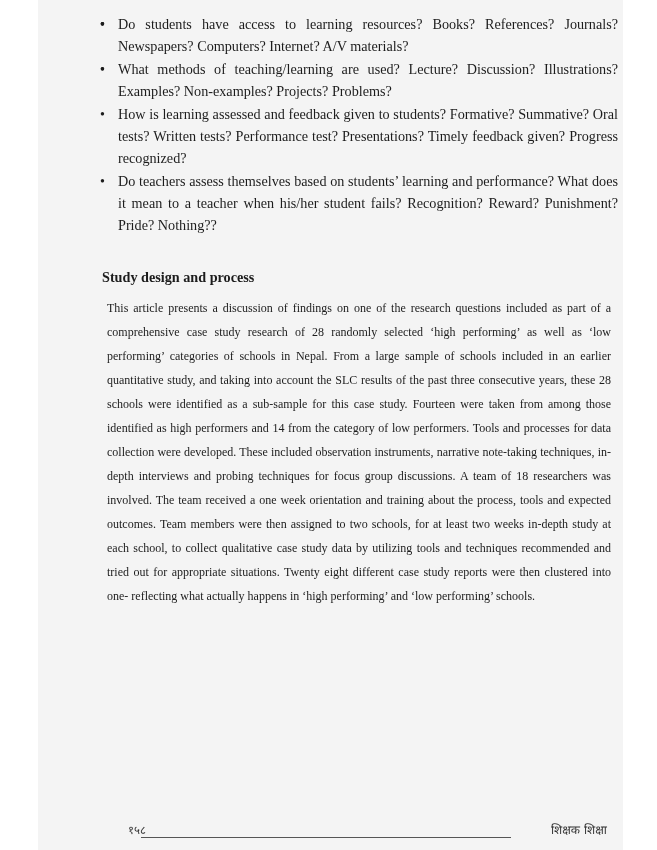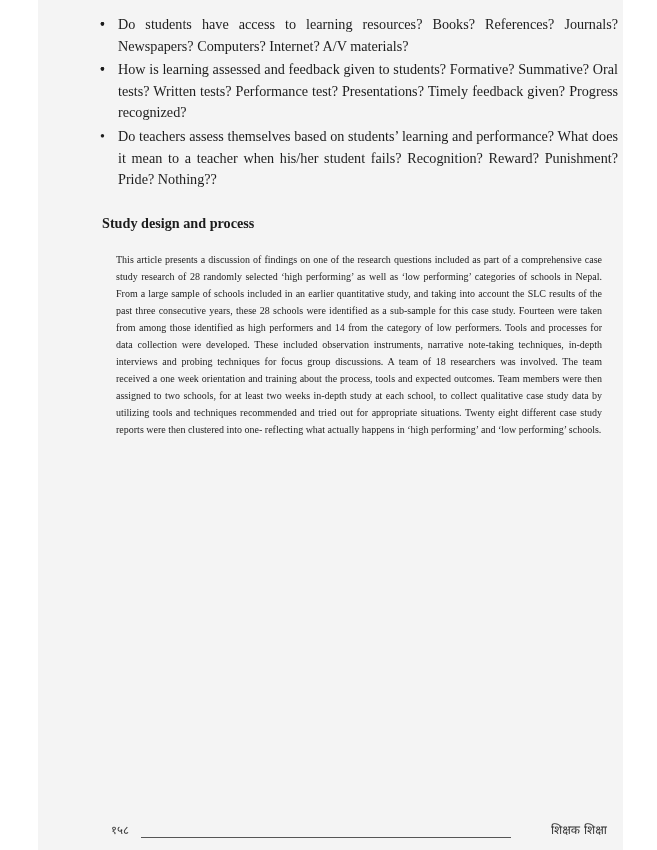--- a/index.html
+++ b/index.html
@@ -43,44 +43,44 @@
     margin-bottom: 1.8px;
   }
   ul.bullets li .dot {
     position: absolute;
     left: 0;
     top: 0;
     font-size: 14px;
     line-height: 21.7px;
   }
   .heading {
-    margin-top: 22px;
+    margin-top: 31px;
     font-weight: bold;
     font-size: 14.2px;
     line-height: 21.7px;
     padding-left: 2px;
   }
   .body-para {
-    font-size: 10px;
-    line-height: 17px;
+    font-size: 12px;
+    line-height: 24px;
     text-align: justify;
-    margin: 16px;
+    margin: 7px;
   }
   .footer {
     position: absolute;
     left: 111px;
     top: 820px;
     width: 500px;
     height: 24px;
     font-size: 11.5px;
     color: #333;
   }
   .footer .page-num {
     position: absolute;
-    left: 0;
+    left: 17px;
     top: 2px;
     font-family: Liberation Serif, serif;
   }
   .footer .rule {
     position: absolute;
     left: 30px;
     top: 17px;
     width: 370px;
     height: 1px;
     background: #555;
@@ -108,20 +108,21 @@
     </li>
     <li>
       <span class="dot">•</span>
       <span>Do students have access to learning resources? Books? References? Journals? Newspapers? Computers? Internet? A/V materials?</span>
     </li>
     <li>
       <span class="dot">•</span>
     </li>
     <li>
       <span class="dot">•</span>
+      <span>What methods of teaching/learning are used? Lecture? Discussion? Illustrations? Examples? Non-examples? Projects? Problems?</span>
     </li>
     <li>
       <span class="dot">•</span>
       <span>How is learning assessed and feedback given to students? Formative? Summative? Oral tests? Written tests? Performance test? Presentations? Timely feedback given? Progress recognized?</span>
     </li>
     <li>
       <span class="dot">•</span>
       <span>Do teachers assess themselves based on students’ learning and performance? What does it mean to a teacher when his/her student fails? Recognition? Reward? Punishment? Pride? Nothing??</span>
     </li>
   </ul>

